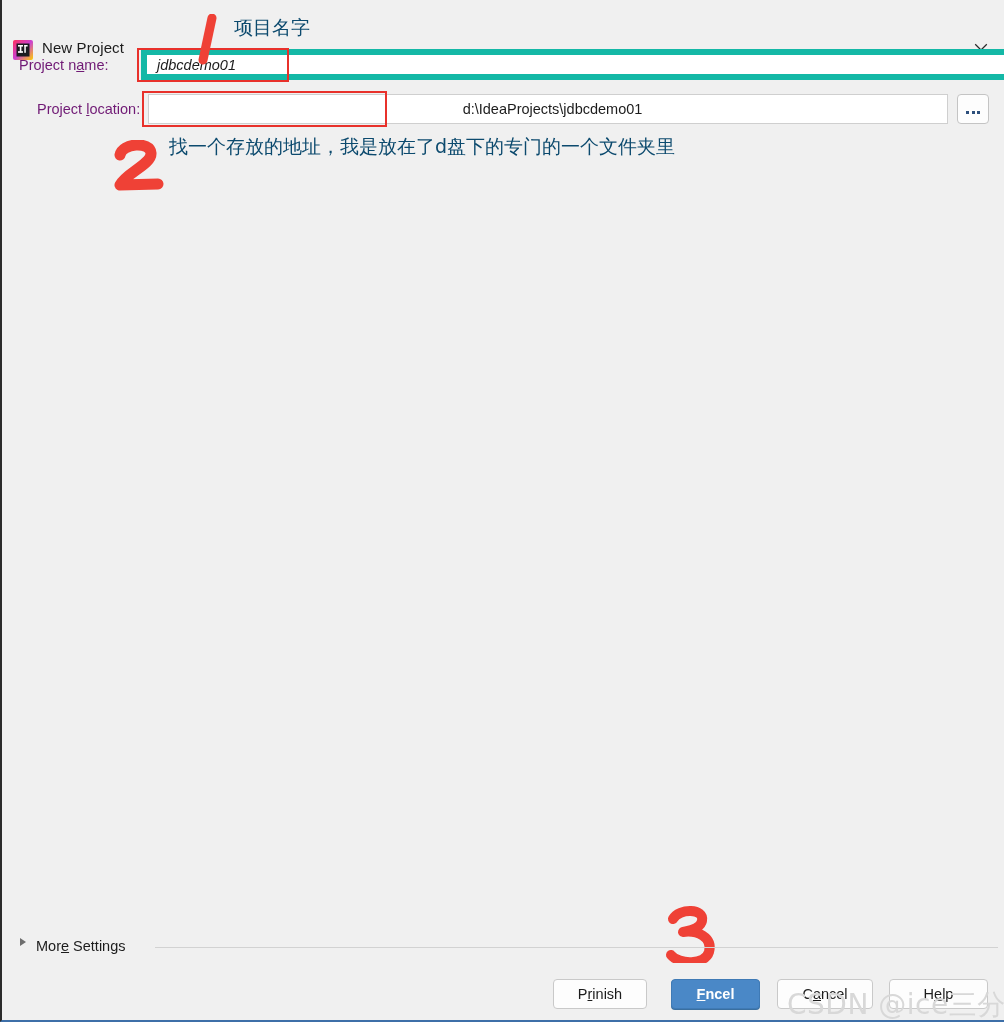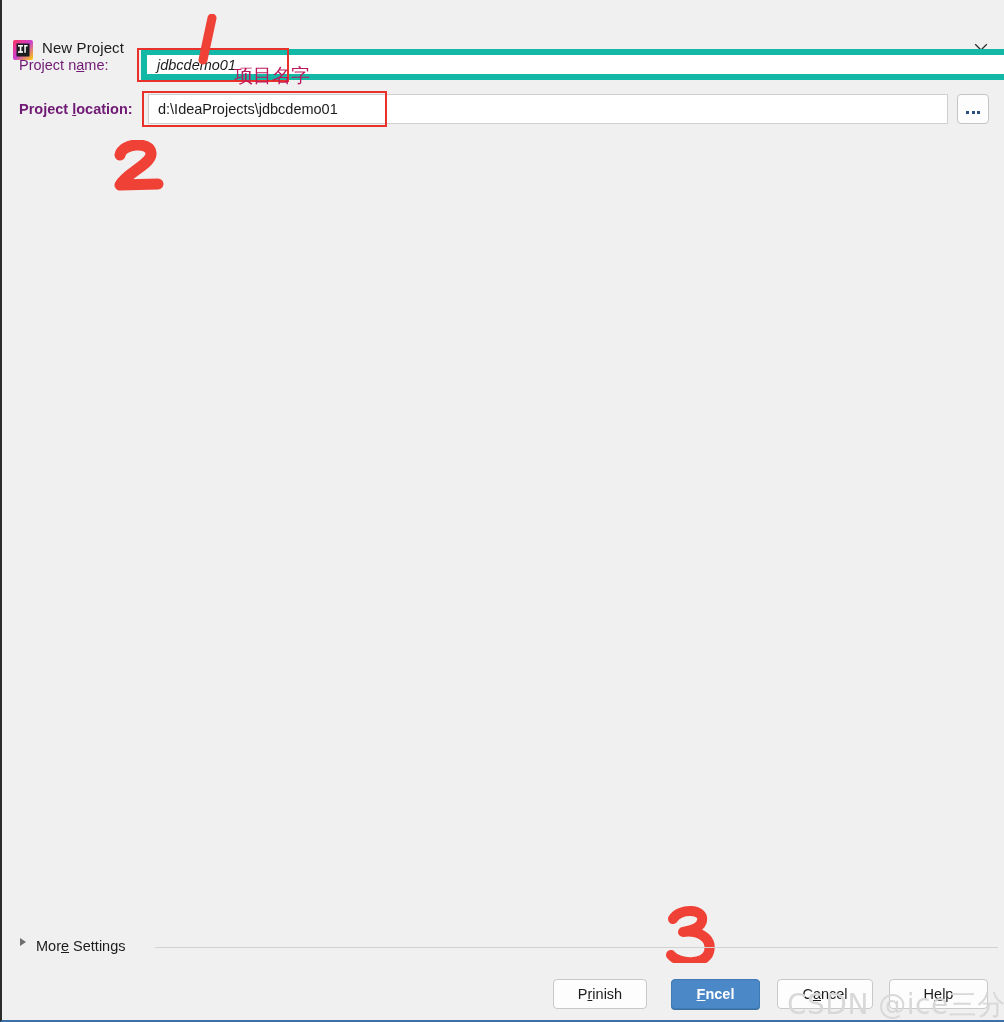--- a/index.html
+++ b/index.html
@@ -61,21 +61,21 @@
   
   .form-label {
     position: absolute;
     font-size: 14.5px;
     color: #701a75;
     white-space: nowrap;
   }
   .mn { text-decoration: underline; text-underline-offset: 1px; }
 
   #lbl-name      { left: 17px; top: 57px; }
-  #lbl-location  { left: 17px; top: 101px; font-weight: bold; }
+  #lbl-location  { left: 35px; top: 101px; }
 
   #input-name {
     position: absolute;
     left: 139px; top: 49px;
     width: 906px; height: 31px;
     background: #ffffff;
     border: 6px solid #14b8a6;
     box-sizing: border-box;
     display: flex;
     align-items: center;
@@ -91,20 +91,21 @@
     width: 800px; height: 30px;
     background: #ffffff;
     border: 1px solid #cfcfcf;
     box-sizing: border-box;
     display: flex;
     align-items: center;
     padding-left: 9px;
     font-size: 14.5px;
     color: #1c1c1c;
     cursor: text;
+    justify-content: center;
   }
   #browse-btn {
     position: absolute;
     left: 955px; top: 94px;
     width: 32px; height: 30px;
     background: #fdfdfd;
     border: 1px solid #c4c4c4;
     border-radius: 4px;
     box-sizing: border-box;
     display: flex;
@@ -125,25 +126,24 @@
     border: 2px solid #e8312b;
     box-sizing: border-box;
     pointer-events: none;
   }
   #ann-box-name     { left: 135px; top: 48px;  width: 152px; height: 34px; }
   #ann-box-location { left: 140px; top: 91px;  width: 245px; height: 36px; }
   #ann-box-finish   { left: 665px; top: 975px; width: 97px;  height: 42px; }
 
   .ann-text {
     position: absolute;
-    color: #be185d;
+    color: #0c4a6e;
     font-family: "DejaVu Sans", "Liberation Sans", sans-serif;
     white-space: nowrap;
     pointer-events: none;
-    margin-top: 48px;
   }
   #ann-text-1 { left: 232px; top: 15px;  font-size: 19px; }
   #ann-text-2 { left: 167px; top: 134px; font-size: 19px; }
 
   .ann-mark { position: absolute; pointer-events: none; }
   #mark-1 { left: 190px; top: 14px;  }
   #mark-2 { left: 108px; top: 140px; }
   #mark-3 { left: 655px; top: 905px; }
 
   
@@ -277,20 +277,21 @@
       <path d="M20 4 C17 18, 14 32, 11 46" stroke="#ef4136" stroke-width="9" stroke-linecap="round" fill="none"></path>
     </svg>
   </div>
   <div class="ann-text" id="ann-text-1">项目名字</div>
 
   <div class="ann-mark" id="mark-2">
     <svg width="62" height="58" viewBox="0 0 62 58">
       <path d="M10 15 C12 3, 40 1, 41 13 C42 24, 16 33, 10 45 L48 44" stroke="#ef4136" stroke-width="11" stroke-linecap="round" stroke-linejoin="round" fill="none"></path>
     </svg>
   </div>
+  <div class="ann-text" id="ann-text-2">找一个存放的地址，我是放在了d盘下的专门的一个文件夹里</div>
 
   <div class="ann-mark" id="mark-3">
     <svg width="72" height="70" viewBox="0 0 72 70">
       <path d="M16 14 C22 3, 48 3, 45 16 C43 25, 28 26, 26 27 C40 25, 56 32, 52 47 C48 60, 22 60, 14 50" stroke="#ef4136" stroke-width="10" stroke-linecap="round" stroke-linejoin="round" fill="none"></path>
     </svg>
   </div>
   <div class="ann-box" id="ann-box-finish"></div>
 
   <div id="more-settings">
     <div id="more-settings-arrow"></div>

